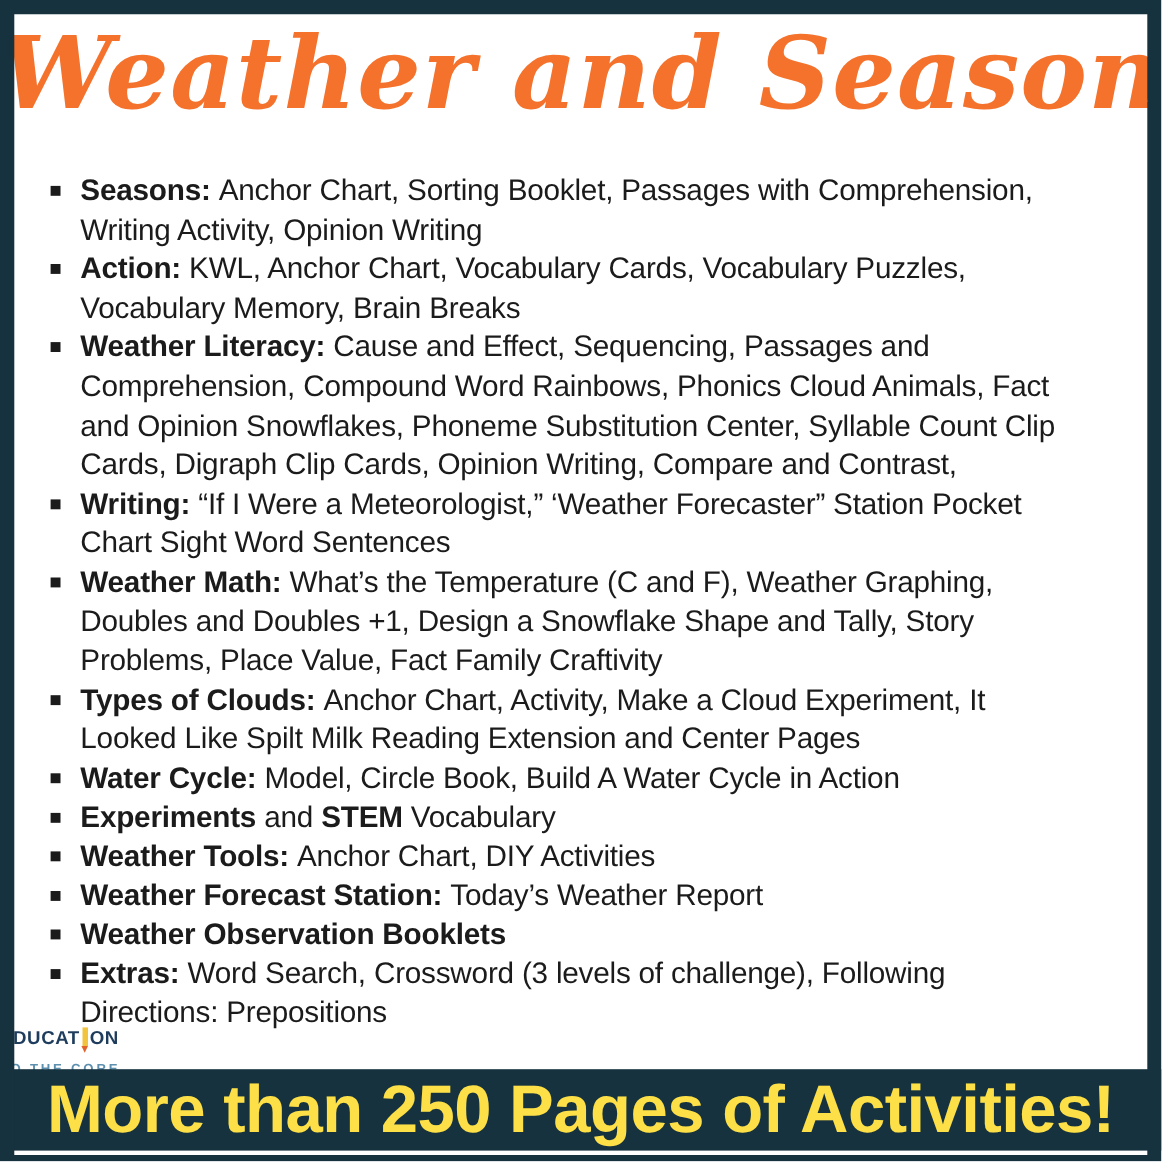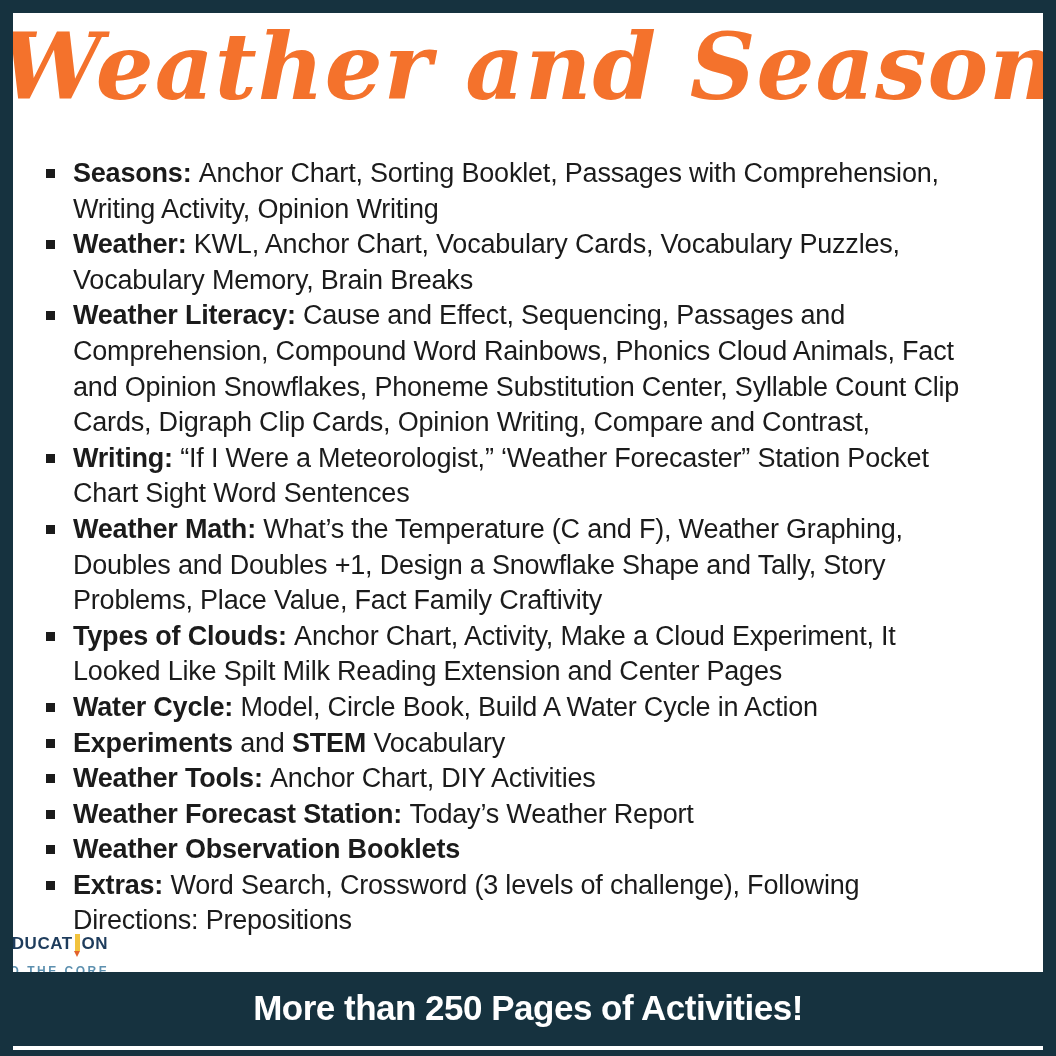--- a/index.html
+++ b/index.html
@@ -86,42 +86,42 @@
     font-size:12px; font-weight:bold;
     letter-spacing:2.5px;
     color:var(--logo-blue);
     line-height:15px;
     margin-top:12px;
   }
   
   .banner {
     position:absolute; top:972px; left:0; width:100%; height:74px;
     background:var(--teal);
-    color:#ffffff;
-    font-size:35px;
+    color:#fde047;
+    font-size:61px;
     font-weight:bold;
     letter-spacing:-0.5px;
     text-align:center;
     line-height:72px;
     z-index:4;
     white-space:nowrap;
   }
 </style>
 </head>
 <body>
 
 <div class="page">
   <div class="frame"></div>
 
   <div class="title">Weather and Seasons</div>
 
   <ul class="list">
       <li><span class="seg bold">Seasons: </span><span class="seg">Anchor Chart, Sorting Booklet, Passages with Comprehension,
 Writing Activity, Opinion Writing</span></li>
-      <li><span class="seg bold">Weather: </span><span class="seg">KWL, Anchor Chart, Vocabulary Cards, Vocabulary Puzzles,
+      <li><span class="seg bold">Action: </span><span class="seg">KWL, Anchor Chart, Vocabulary Cards, Vocabulary Puzzles,
 Vocabulary Memory, Brain Breaks</span></li>
       <li><span class="seg bold">Weather Literacy: </span><span class="seg">Cause and Effect, Sequencing, Passages and
 Comprehension, Compound Word Rainbows, Phonics Cloud Animals, Fact
 and Opinion Snowflakes, Phoneme Substitution Center, Syllable Count Clip
 Cards, Digraph Clip Cards, Opinion Writing, Compare and Contrast,</span></li>
       <li><span class="seg bold">Writing: </span><span class="seg">“If I Were a Meteorologist,” ‘Weather Forecaster” Station Pocket
 Chart Sight Word Sentences</span></li>
       <li><span class="seg bold">Weather Math: </span><span class="seg">What’s the Temperature (C and F), Weather Graphing,
 Doubles and Doubles +1, Design a Snowflake Shape and Tally, Story
 Problems, Place Value, Fact Family Craftivity</span></li>

